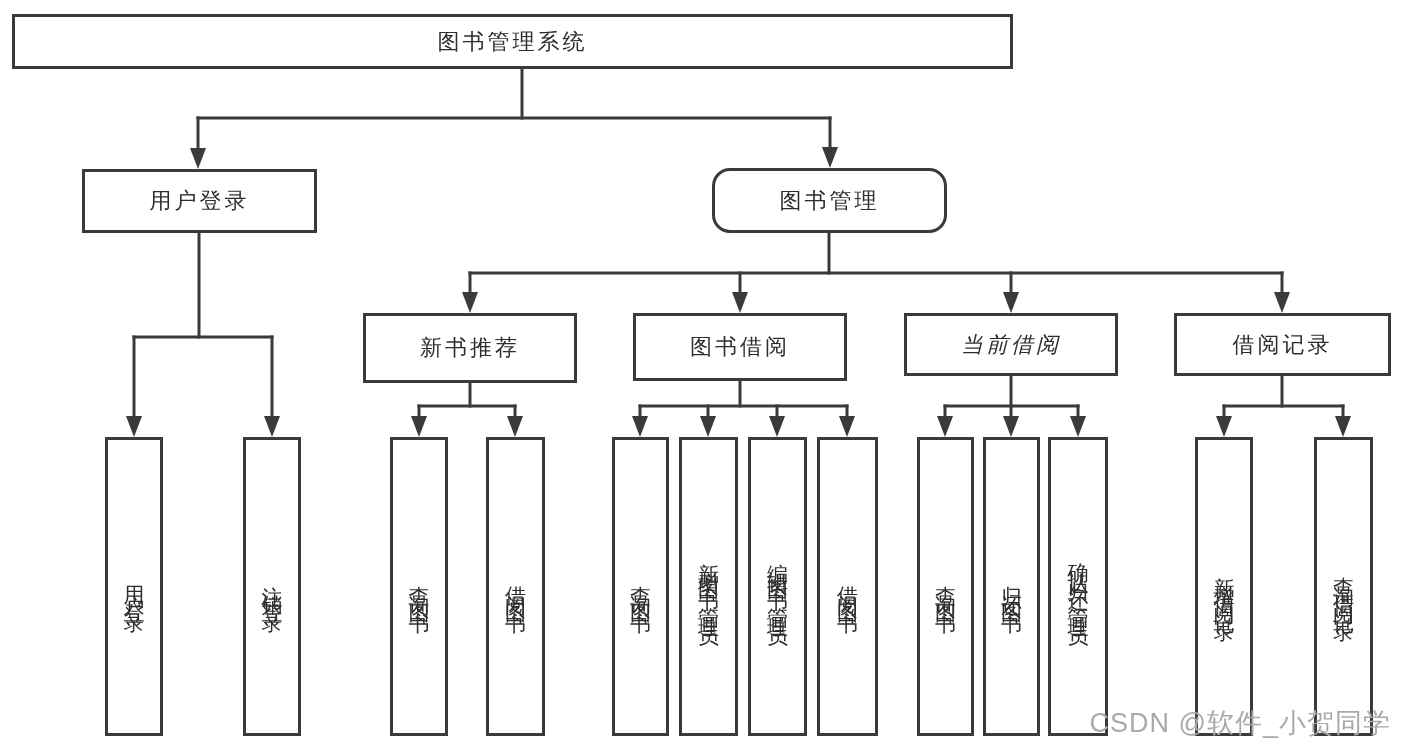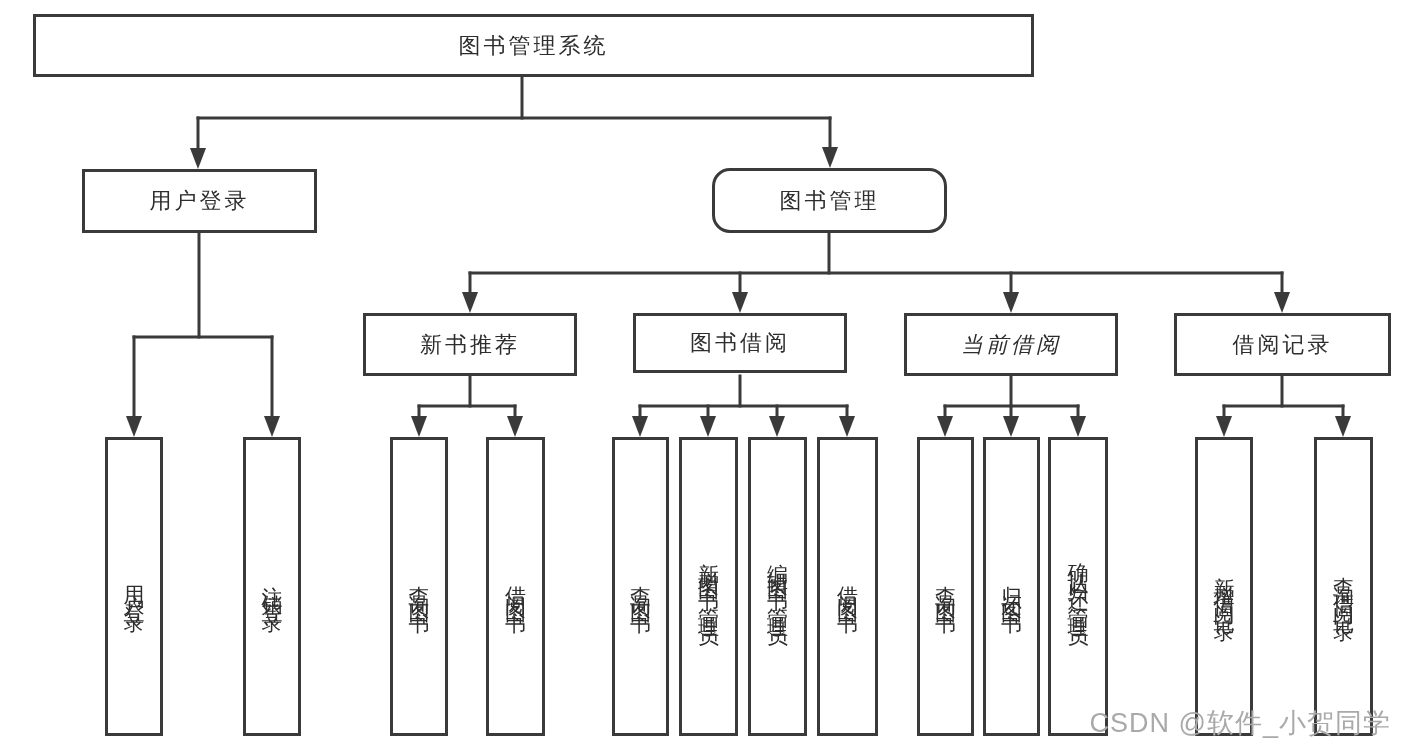--- a/index.html
+++ b/index.html
@@ -89,27 +89,27 @@
     <polygon points="1070,416 1086,416 1078,437"></polygon>
 
     <line x1="1282" y1="376" x2="1282" y2="406"></line>
     <line x1="1224" y1="406" x2="1343" y2="406"></line>
     <line x1="1224" y1="406" x2="1224" y2="419"></line>
     <line x1="1343" y1="406" x2="1343" y2="419"></line>
     <polygon points="1216,416 1232,416 1224,437"></polygon>
     <polygon points="1335,416 1351,416 1343,437"></polygon>
   </svg>
 
-  <div class="node" style="left:33px;top:14px;width:1001px;height:63px;">图书管理系统</div>
+  <div class="node" style="left:12px;top:14px;width:1001px;height:55px;">图书管理系统</div>
 
   <div class="node" style="left:82px;top:169px;width:235px;height:64px;">用户登录</div>
   <div class="node" style="left:712px;top:168px;width:235px;height:65px;border-radius:18px;">图书管理</div>
 
-  <div class="node" style="left:363px;top:313px;width:214px;height:63px;">新书推荐</div>
-  <div class="node" style="left:633px;top:313px;width:214px;height:60px;">图书借阅</div>
+  <div class="node" style="left:363px;top:313px;width:214px;height:70px;">新书推荐</div>
+  <div class="node" style="left:633px;top:313px;width:214px;height:68px;">图书借阅</div>
   <div class="node" style="left:904px;top:313px;width:214px;height:63px;font-style:italic;">当前借阅</div>
   <div class="node" style="left:1174px;top:313px;width:217px;height:63px;">借阅记录</div>
 
   <div class="node v" style="left:105px;top:437px;width:58px;height:299px;">用户登录</div>
   <div class="node v" style="left:243px;top:437px;width:58px;height:299px;">注销登录</div>
 
   <div class="node v" style="left:390px;top:437px;width:58px;height:299px;">查询图书</div>
   <div class="node v" style="left:486px;top:437px;width:59px;height:299px;">借阅图书</div>
 
   <div class="node v" style="left:612px;top:437px;width:57px;height:299px;">查询图书</div>

